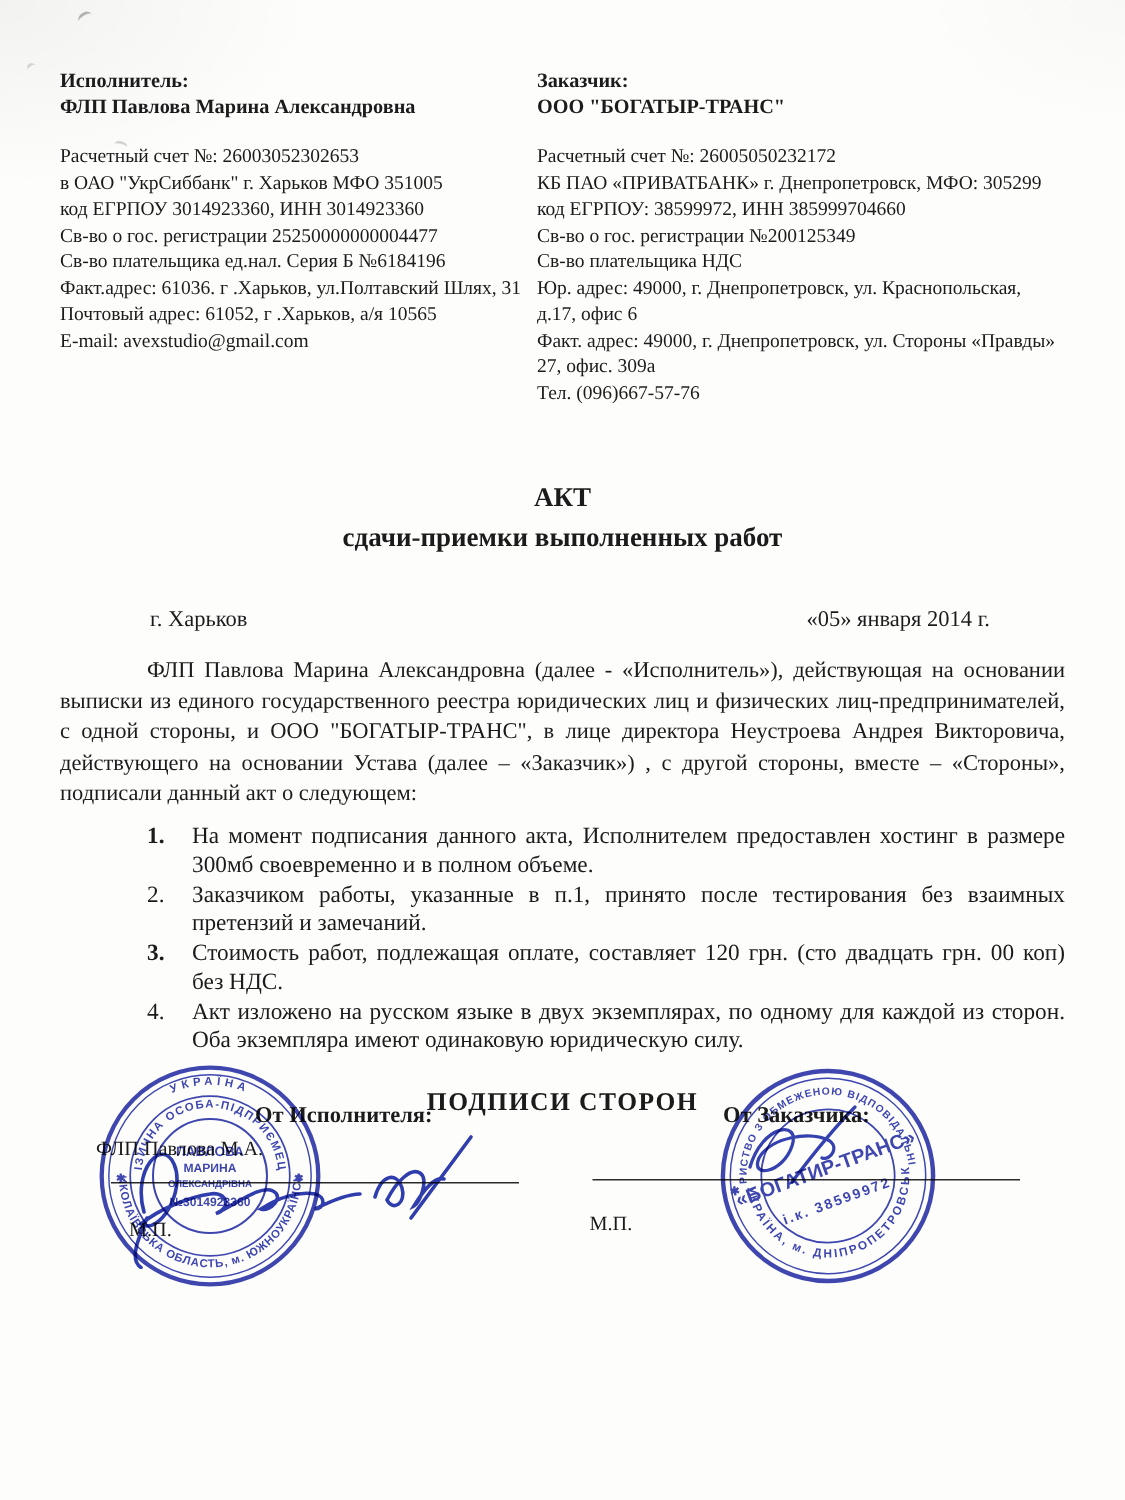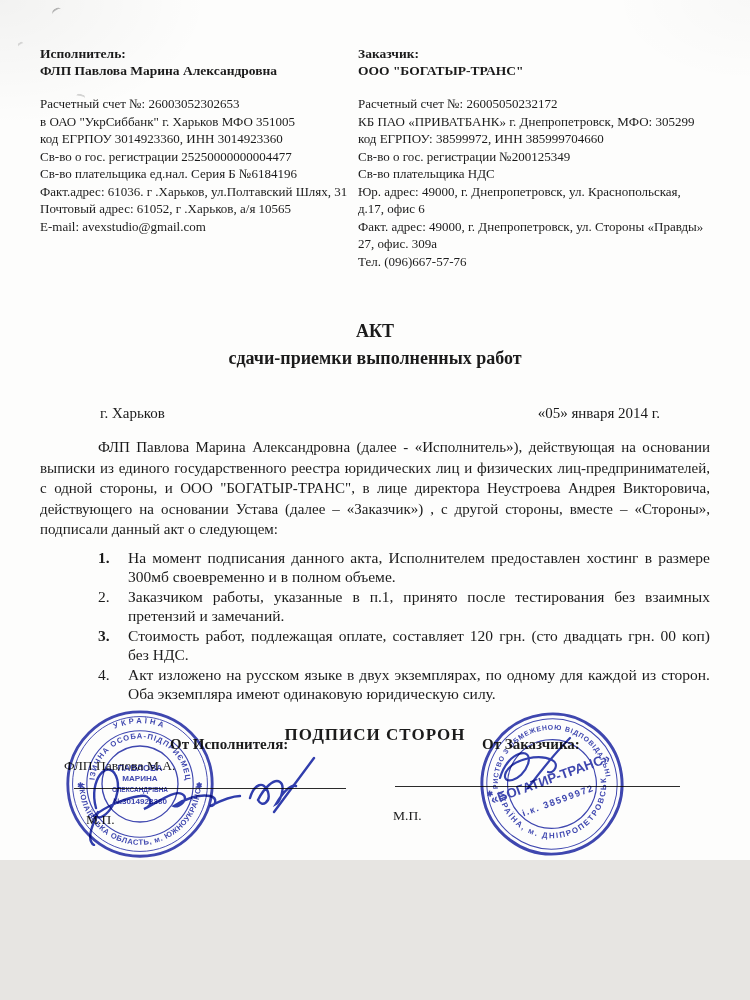--- a/index.html
+++ b/index.html
@@ -1,18 +1,18 @@
 <!DOCTYPE html>
 <html><head>
 <meta charset="utf-8">
 <style>
   html,body { margin:0; padding:0; }
   body { width:750px; height:1000px; background:#e7e5e2; font-family:"Liberation Serif", serif; }
   .page {
-    position:relative; width:750px; height:860px; overflow:hidden;
+    position:relative; width:750px; height:1000px; overflow:hidden;
     background:#fdfdfc;
     background-image: radial-gradient(ellipse 300px 180px at 0% 0%, rgba(0,0,0,0.045), transparent 70%),
                       radial-gradient(ellipse 200px 120px at 100% 0%, rgba(0,0,0,0.02), transparent 70%);
     color:#1b1b1b;
   }
   .content { padding:45px 40px 0 40px; }
 
   
   .parties { display:flex; }
   .party-left  { width:318px; flex:0 0 318px; }

